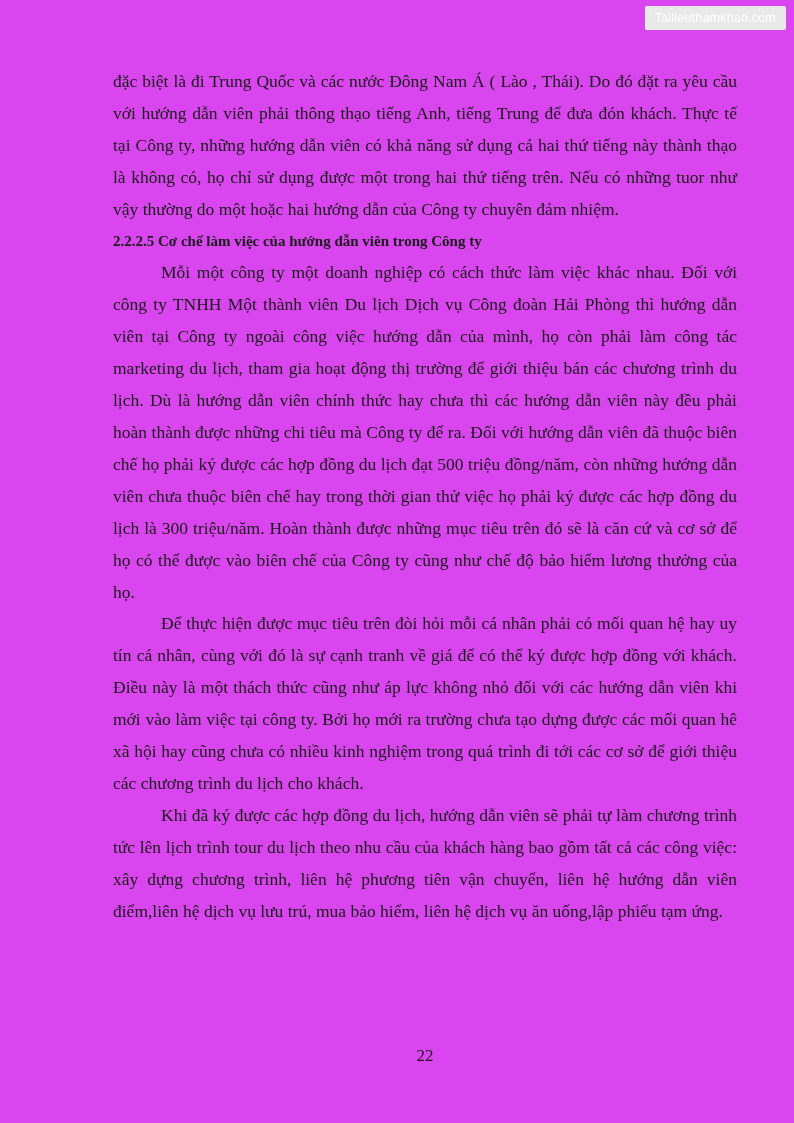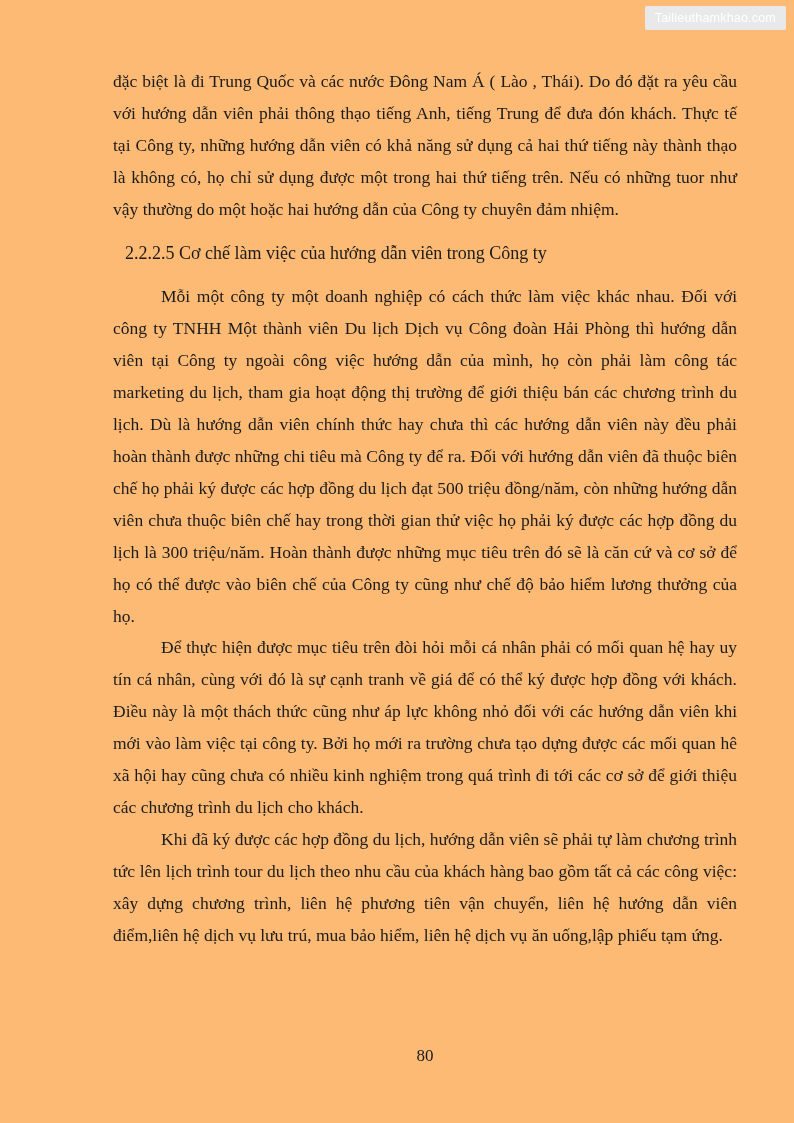--- a/index.html
+++ b/index.html
@@ -5,21 +5,21 @@
   html, body {
     margin: 0;
     padding: 0;
     background: #ffffff;
     font-family: "Liberation Serif", "DejaVu Serif", serif;
   }
   .page {
     position: relative;
     width: 794px;
     height: 1123px;
-    background: #fdba74;
+    background: #d946ef;
     overflow: hidden;
   }
   .watermark {
     position: absolute;
     top: 6px;
     right: 8px;
     background: #e9e9e9;
     color: #ffffff;
     font-family: "Liberation Sans", sans-serif;
     font-size: 12.5px;
@@ -38,23 +38,23 @@
     text-align: justify;
   }
   .content p {
     margin: 0;
     text-indent: 48px;
   }
   .content p.no-indent {
     text-indent: 0;
   }
   .content h3 {
-    margin: 12px;
-    font-size: 18px;
-    font-weight: normal;
+    margin: 0;
+    font-size: 15px;
+    font-weight: bold;
     line-height: 31.9px;
     text-indent: 0;
     text-align: left;
   }
   .page-number {
     position: absolute;
     left: 113px;
     width: 624px;
     top: 1046px;
     text-align: center;
@@ -70,15 +70,15 @@
   <div class="watermark">Tailieuthamkhao.com</div>
 
   <div class="content">
     <p class="no-indent">đặc biệt là đi Trung Quốc và các nước Đông Nam Á ( Lào , Thái). Do đó đặt ra yêu cầu với hướng dẫn viên phải thông thạo tiếng Anh, tiếng Trung để đưa đón khách. Thực tế tại Công ty, những hướng dẫn viên có khả năng sử dụng cả hai thứ tiếng này thành thạo là không có, họ chỉ sử dụng được một trong hai thứ tiếng trên. Nếu có những tuor như vậy thường do một hoặc hai hướng dẫn của Công ty  chuyên đảm nhiệm.</p>
     <h3>2.2.2.5 Cơ chế làm việc của hướng dẫn viên trong Công ty</h3>
     <p>Mỗi một công ty một doanh nghiệp có cách thức làm việc khác nhau. Đối với công ty TNHH Một thành viên Du lịch Dịch vụ Công đoàn Hải Phòng thì hướng dẫn viên tại Công ty ngoài công việc hướng dẫn của mình, họ còn phải làm công tác marketing du lịch, tham gia hoạt động thị trường để giới thiệu bán các chương trình du lịch. Dù là hướng dẫn viên chính thức hay chưa thì các hướng dẫn viên này đều phải hoàn thành được những chi tiêu mà Công ty để ra. Đối với hướng dẫn viên đã thuộc biên chế họ phải  ký được các hợp đồng du lịch đạt 500 triệu đồng/năm, còn những hướng dẫn viên chưa thuộc biên chế hay trong thời gian thử việc họ phải ký được các hợp đồng du lịch là 300 triệu/năm. Hoàn thành được những mục tiêu trên đó sẽ là căn cứ và cơ sở để họ có thể được vào biên chế của Công ty cũng như chế độ bảo hiểm lương thưởng của họ.</p>
     <p>Để thực hiện được mục tiêu trên đòi hỏi mỗi cá nhân phải có mối quan hệ hay uy tín cá nhân, cùng với đó là sự cạnh tranh về giá để có thể ký được hợp đồng với khách. Điều này là một thách thức cũng như áp lực không nhỏ đối với các hướng dẫn viên khi mới vào làm việc tại công ty. Bởi họ mới ra trường chưa tạo dựng được các mối quan hê xã hội hay cũng chưa có nhiều kinh nghiệm trong quá trình đi tới các cơ sở để giới thiệu các chương trình du lịch cho khách.</p>
     <p>Khi đã ký được các hợp đồng du lịch, hướng dẫn viên sẽ phải tự làm chương trình tức lên lịch trình tour du lịch theo nhu cầu của khách hàng bao gồm tất cả các công việc: xây dựng chương trình, liên hệ phương tiên vận chuyển, liên hệ hướng dẫn viên điểm,liên hệ dịch vụ lưu trú, mua bảo hiểm, liên hệ dịch vụ ăn uống,lập phiếu tạm ứng.</p>
   </div>
 
-  <div class="page-number">80</div>
+  <div class="page-number">22</div>
 
 </div>
 
 </body></html>

